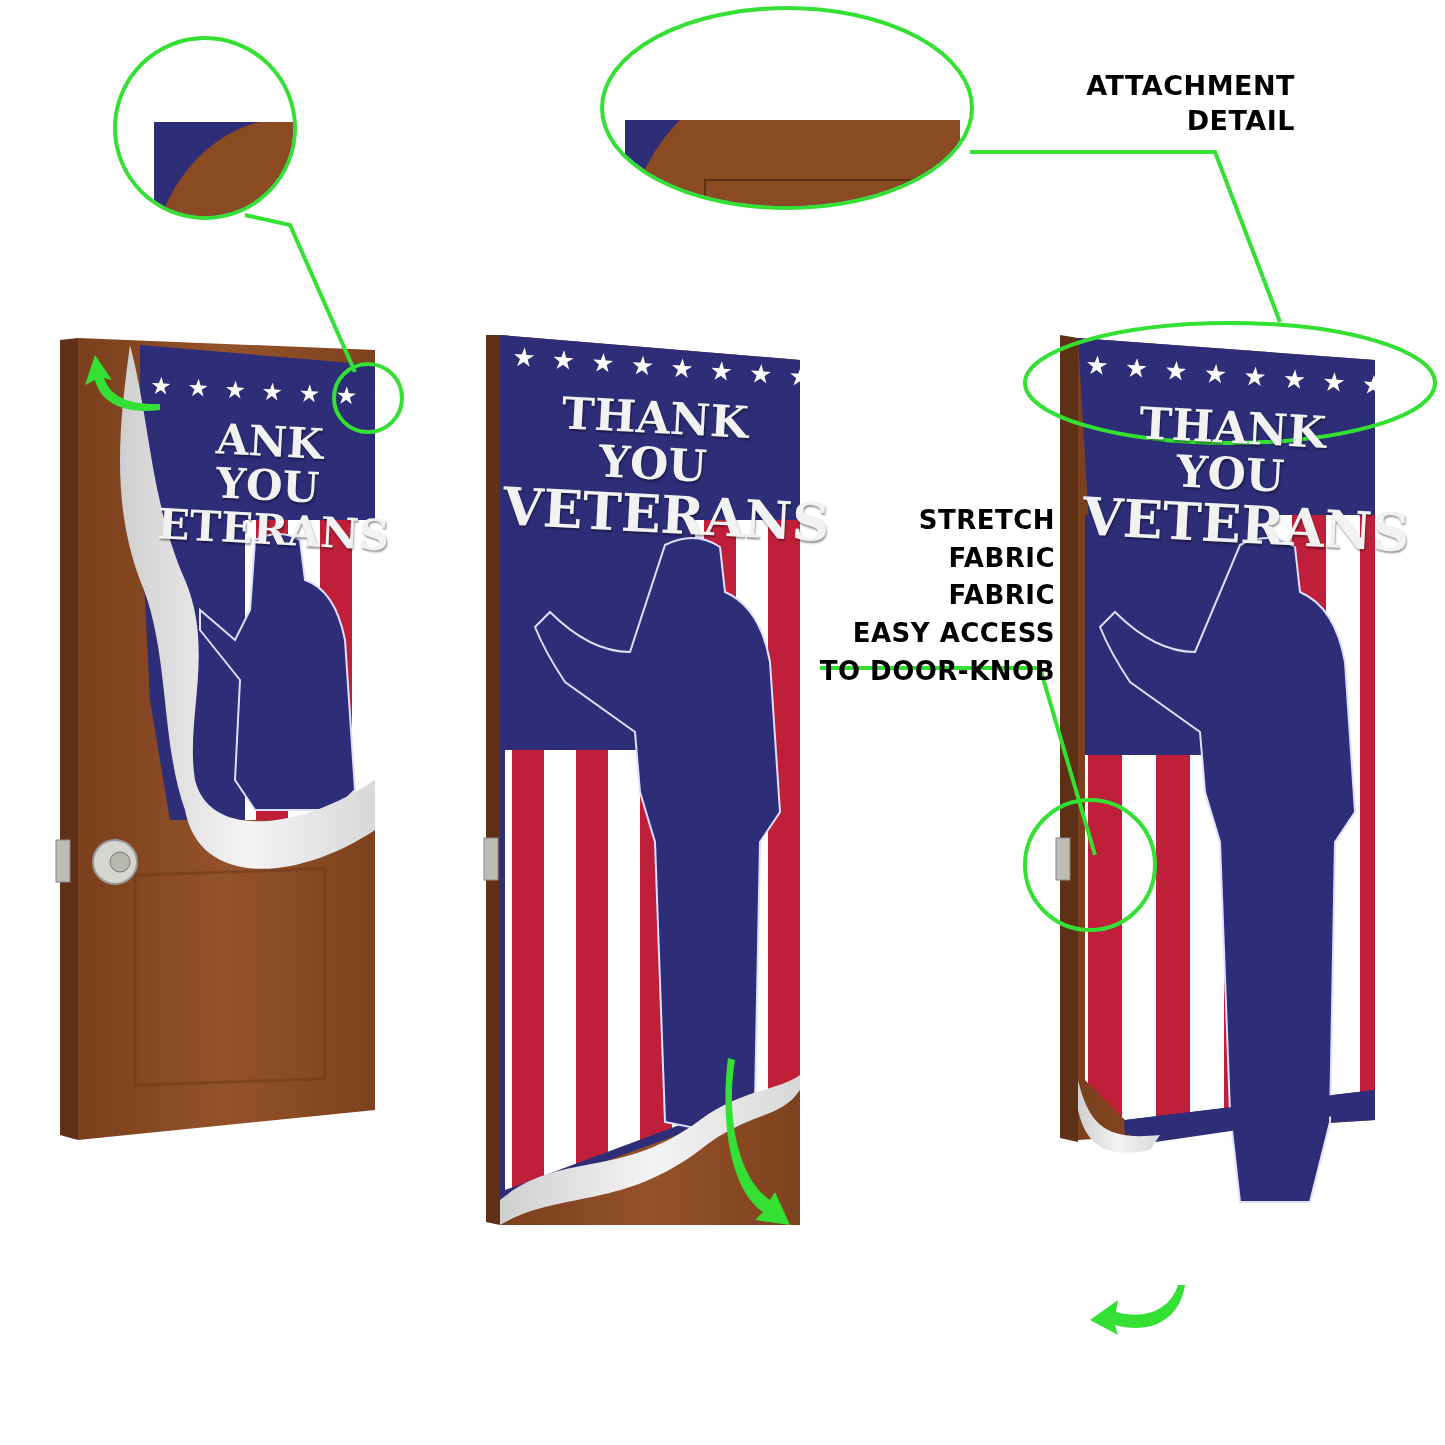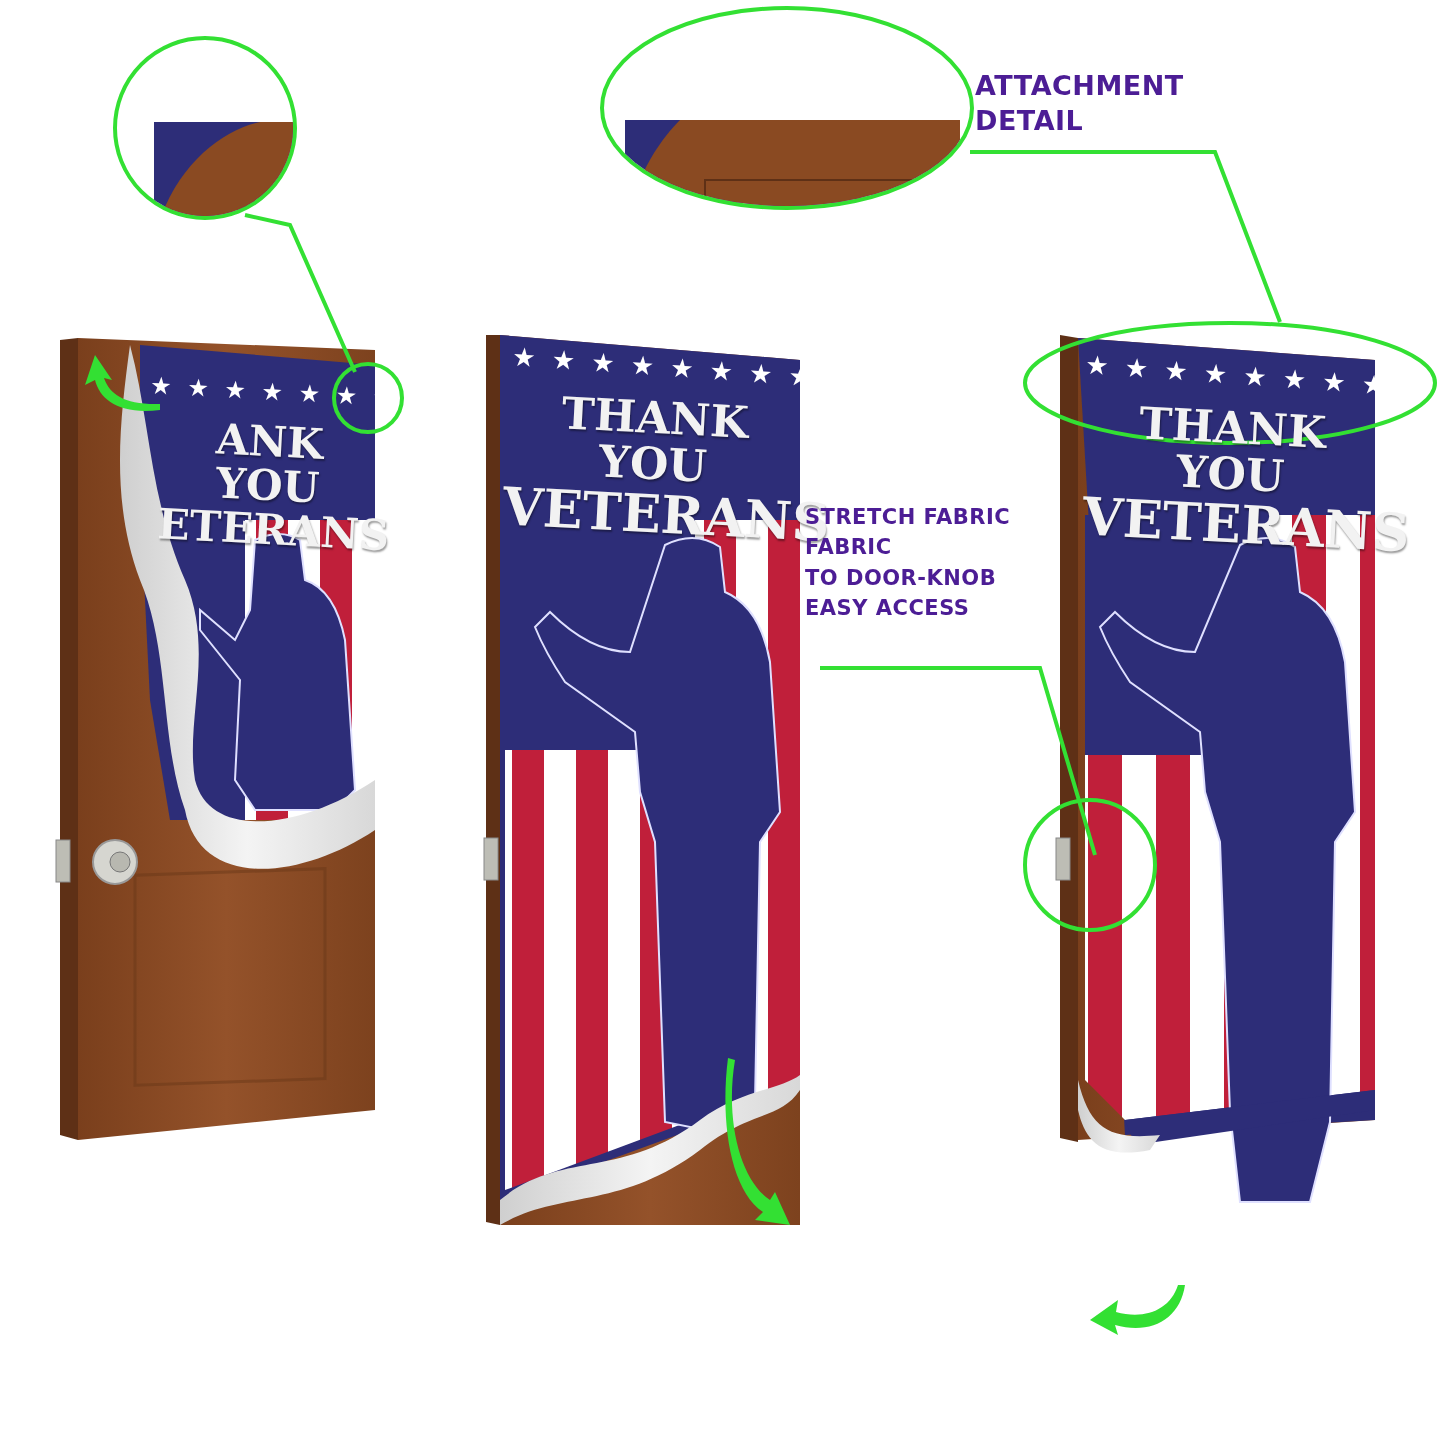--- a/index.html
+++ b/index.html
@@ -1,18 +1,18 @@
 <!DOCTYPE html>
 <html><head>
 <meta charset="utf-8">
 <style>
   html,body{margin:0;padding:0;background:#fff;}
   body{width:1445px;height:1445px;position:relative;overflow:hidden;font-family:"DejaVu Sans",sans-serif;}
   .abs{position:absolute;}
-  .label{position:absolute;font-family:"DejaVu Sans",sans-serif;font-weight:bold;color:#4c1d95;text-align:left;line-height:1.3;letter-spacing:0.5px;}
+  .label{position:absolute;font-family:"DejaVu Sans",sans-serif;font-weight:bold;color:#000000;text-align:right;line-height:1.3;letter-spacing:0.5px;}
   .banner-title{font-family:"DejaVu Serif",serif;font-weight:bold;color:#f2f2f2;text-align:center;line-height:1.05;text-shadow:1px 2px 2px rgba(0,0,0,0.4);}
   .star{color:#fff;}
 </style>
 </head>
 <body>
 
 <svg class="abs" style="left:0;top:0" width="1445" height="1445" viewBox="0 0 1445 1445">
   <defs>
     <pattern id="stripes" width="64" height="10" patternUnits="userSpaceOnUse">
       <rect x="0" y="0" width="32" height="10" fill="#c01f3a"></rect>
@@ -134,18 +134,18 @@
   <div style="font-size:52px;">VETERANS</div>
 </div>
 <div class="abs banner-title" style="left:1085px;top:405px;width:290px;font-size:44px;transform:rotate(3deg);">
   <div>THANK YOU</div>
   <div style="font-size:52px;">VETERANS</div>
 </div>
 
 <div class="label" style="left:975px;top:68px;width:320px;font-size:27px;">
   <div>ATTACHMENT DETAIL</div>
 </div>
-<div class="label" style="left:805px;top:502px;width:250px;font-size:21px;line-height:1.45;">
+<div class="label" style="left:805px;top:502px;width:250px;font-size:26px;line-height:1.45;">
   <div>STRETCH FABRIC</div>
   <div>FABRIC</div>
+  <div>EASY ACCESS</div>
   <div>TO DOOR-KNOB</div>
-  <div>EASY ACCESS</div>
 </div>
 
 </body></html>

